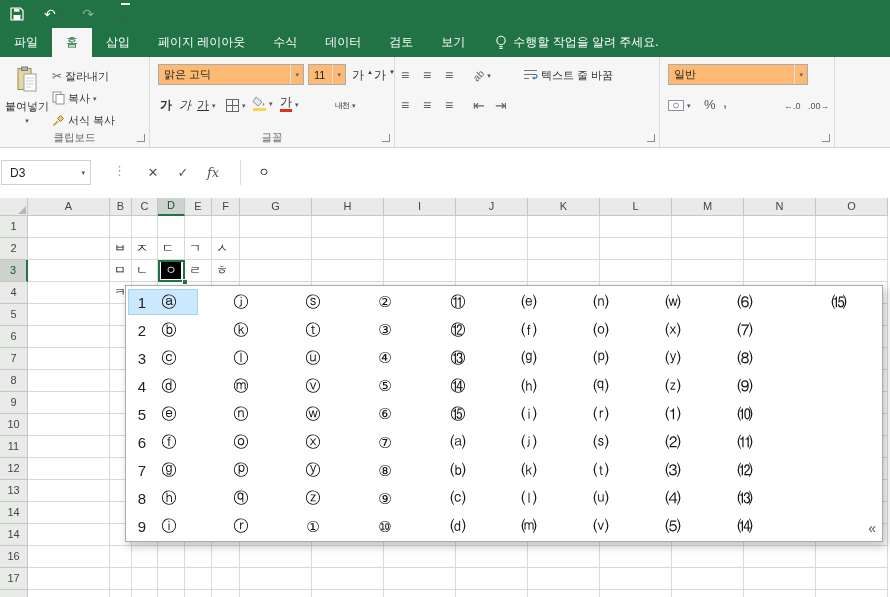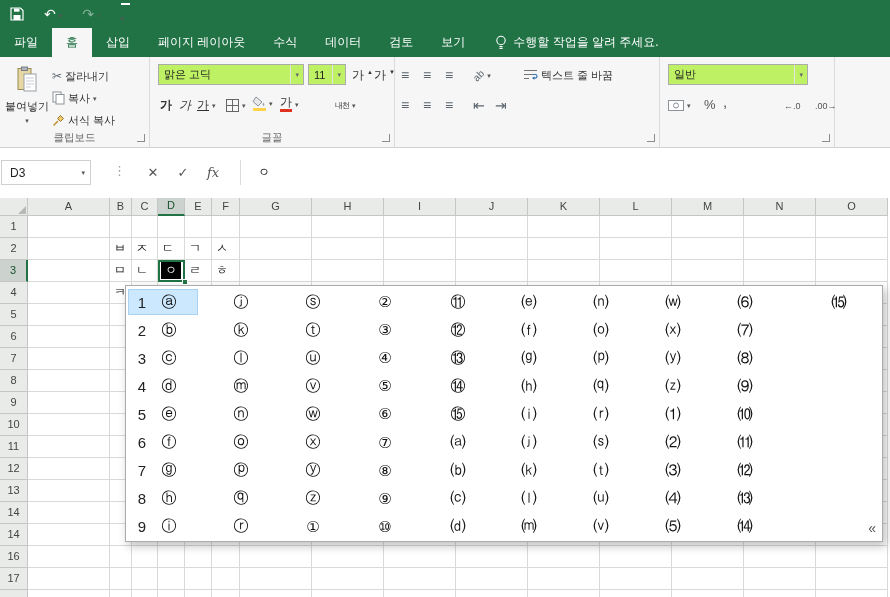--- a/index.html
+++ b/index.html
@@ -27,21 +27,21 @@
 .rgroup{position:absolute;top:0;height:90px;border-right:1px solid #d9dcd9}
 #g-clip{left:0;width:150px}
 #g-font{left:150px;width:245px}
 #g-align{left:395px;width:265px}
 #g-num{left:660px;width:175px}
 #g-styles{left:835px;width:55px;border-right:none}
 .rlabel{position:absolute;bottom:2px;left:0;right:0;text-align:center;font-size:10.5px;color:#666}
 .dlg{position:absolute;right:4px;bottom:5px;width:8px;height:8px;border-right:1px solid #8c8c8c;border-bottom:1px solid #8c8c8c}
 .rbtn{position:absolute;display:flex;align-items:center;gap:3px;height:20px;font-size:11px;color:#333;white-space:nowrap}
 .icon-dd{font-size:7px;color:#555;line-height:1}
-.combo{position:absolute;display:flex;align-items:center;background:#bef264;border:1px solid #ababab;font-size:11px;color:#222;padding-left:5px}
+.combo{position:absolute;display:flex;align-items:center;background:#fdba74;border:1px solid #ababab;font-size:11px;color:#222;padding-left:5px}
 .combo .icon-dd{margin-left:auto;align-self:stretch;display:flex;align-items:center;padding:0 4px;border-left:1px solid #e4e4e4;color:#666}
 #paste-btn{position:absolute;left:4px;top:4px;width:46px;height:82px;display:flex;flex-direction:column;align-items:center;font-size:11px;color:#333}
 #paste-btn svg{margin-top:5px}
 #paste-btn .blabel{margin-top:7px}
 #paste-btn .icon-dd{margin-top:3px}
 .kg{font-size:12px;line-height:1}
 .b .kg{font-weight:bold}
 .i .kg{font-style:italic}
 .u .kg{text-decoration:underline}
 .redbar{display:inline-block;border-bottom:3px solid #e0301e;line-height:13px}
@@ -283,21 +283,21 @@
     </div>
     <div class="rbtn" style="left:44px;top:37px;font-size:13px;color:#555">
         <span>%</span>
       </div>
     <div class="rbtn" style="left:63px;top:34px;font-size:15px;color:#555">
         <span>,</span>
       </div>
     <div class="rbtn" style="left:124px;top:39px;font-size:9px;color:#555">
         <span>←.0</span>
       </div>
-    <div class="rbtn" style="left:155px;top:39px;font-size:9px;color:#555">
+    <div class="rbtn" style="left:148px;top:39px;font-size:9px;color:#555">
         <span>.00→</span>
       </div>
     <div class="dlg"></div>
   </div>
 
 
 </div>
 
 <div id="fstrip">
   <div id="namebox">

